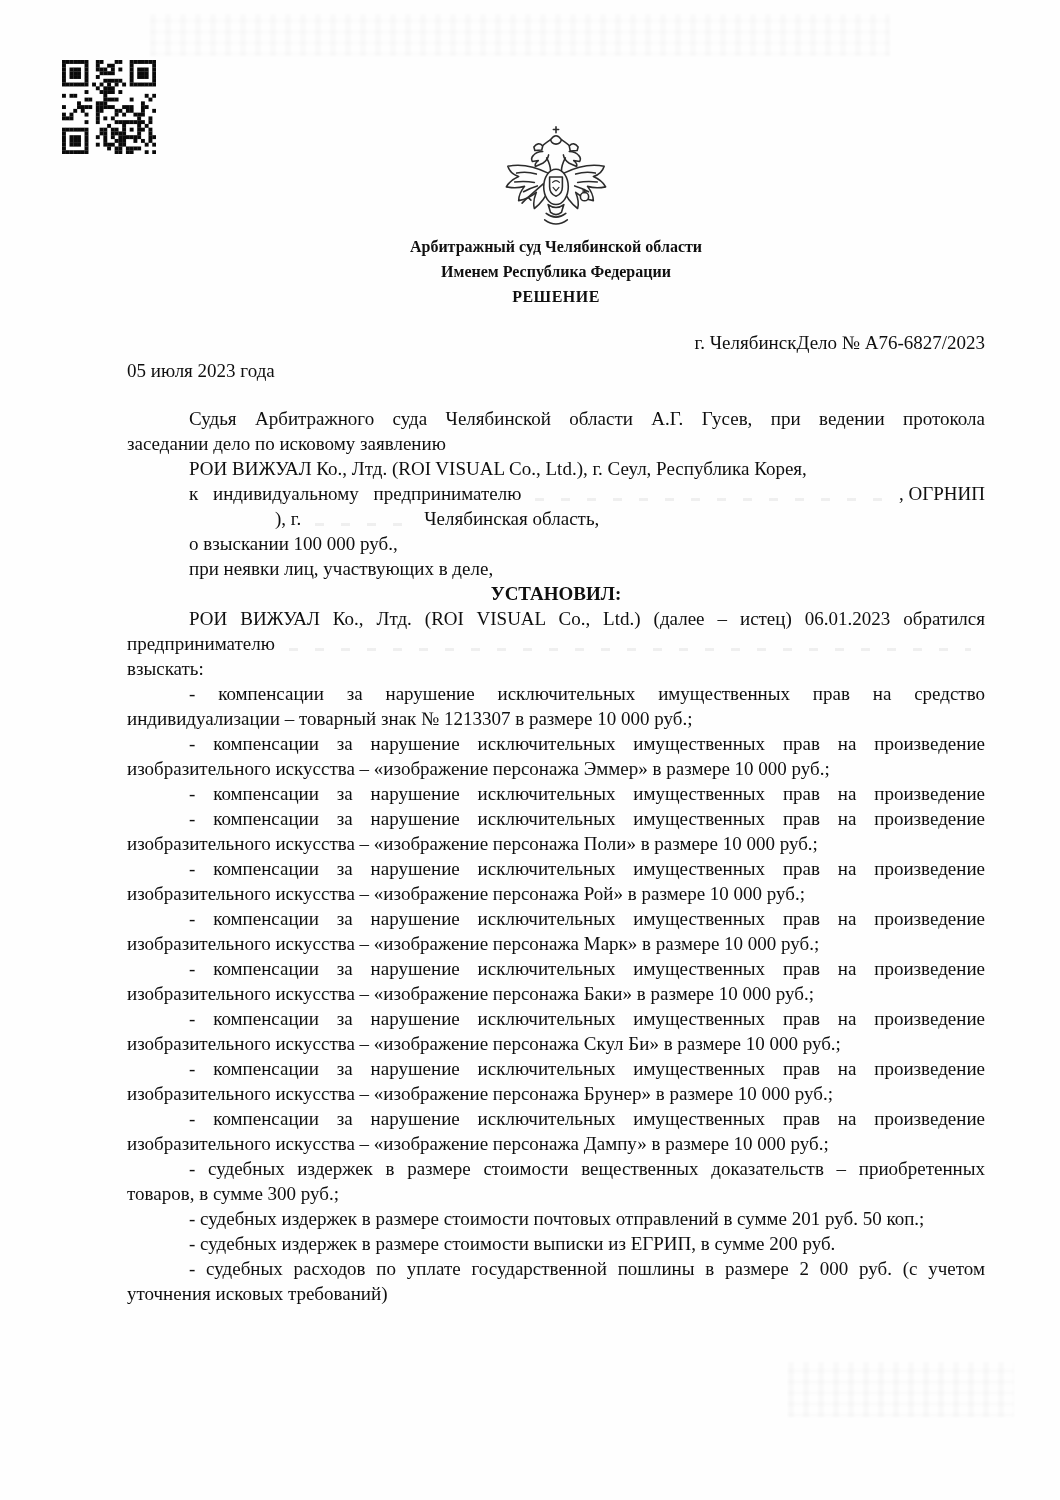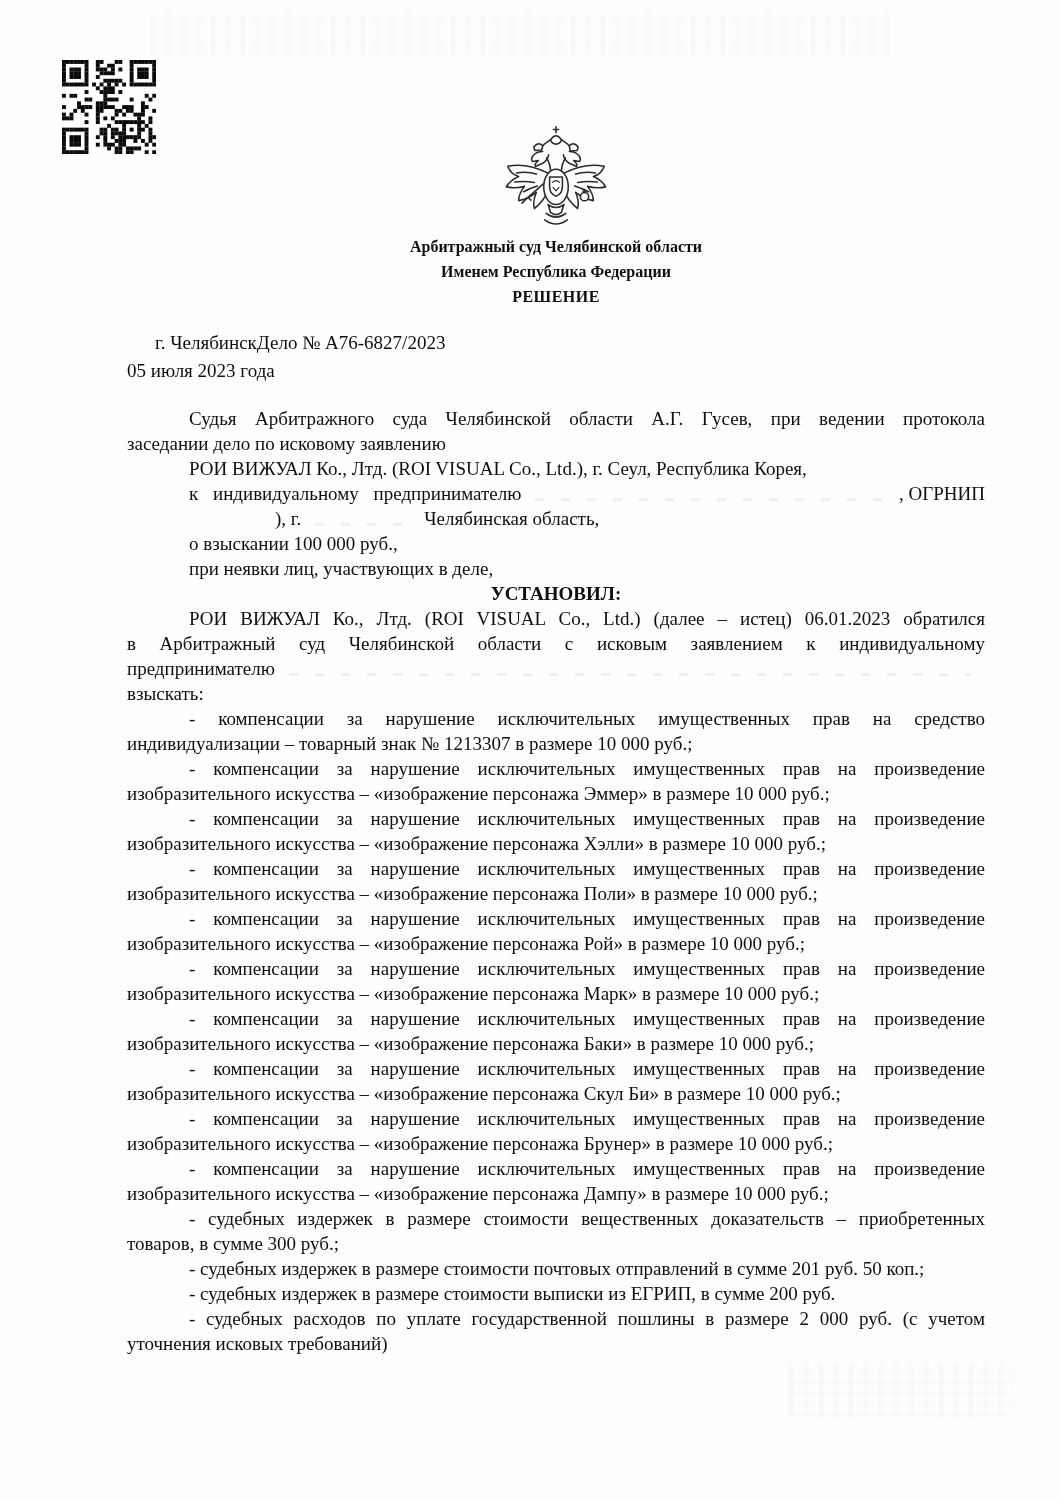--- a/index.html
+++ b/index.html
@@ -31,21 +31,21 @@
     margin:0 75px 0 127px;
     padding-top:234px;
     text-align:center;
     font-weight:bold;
     font-size:16px;
     line-height:25px;
   }
   .header-block .doc-type { letter-spacing:.5px; }
 
   .meta { margin:20px 75px 0 127px; font-size:19px; line-height:28px; }
-  .meta-row1 { display:flex; justify-content:flex-start;margin-left:28px; }
+  .meta-row1 { display:flex; justify-content:flex-end; }
 
   .body-lines { margin:21px 75px 12px 127px; font-size:19px; line-height:25px; }
   .line { height:25px; overflow:hidden; }
   .line .t { white-space:nowrap; display:inline-block; }
   .line.ind  { padding-left:62px; }
   .line.ind2 { padding-left:148px; }
   .line.center { text-align:center; }
   .line.bold { font-weight:bold; }
   .line.flex { display:flex; align-items:baseline; }
   .gap {
@@ -397,32 +397,30 @@
       </div>
       <div class="line ind2 flex">
         <span class="t">), г.</span>
         <span class="gap fixed" style="width: 95px;"></span>
         <span class="t">Челябинская область,</span>
       </div>
       <div class="line ind"><span class="t">о взыскании 100 000 руб.,</span></div>
       <div class="line ind"><span class="t">при неявки лиц, участвующих в деле,</span></div>
       <div class="line center bold"><span class="t">УСТАНОВИЛ:</span></div>
       <div class="line ind just"><span class="t" style="word-spacing: 8.23177px;">РОИ ВИЖУАЛ Ко., Лтд. (ROI VISUAL Co., Ltd.) (далее – истец) 06.01.2023 обратился</span></div>
-      <div class="line just"><span class="t" style="word-spacing: 18.8646px;">в Арбитражный суд Челябинской области с исковым заявлением к индивидуальному</span></div>
       <div class="line flex">
         <span class="t">предпринимателю</span>
         <span class="gap"></span>
       </div>
       <div class="line"><span class="t">взыскать:</span></div>
       <div class="line ind just"><span class="t" style="word-spacing: 18.0664px;">- компенсации за нарушение исключительных имущественных прав на средство</span></div>
       <div class="line"><span class="t">индивидуализации – товарный знак № 1213307 в размере 10 000 руб.;</span></div>
       <div class="line ind just"><span class="t" style="word-spacing: 13.0801px;">- компенсации за нарушение исключительных имущественных прав на произведение</span></div>
       <div class="line"><span class="t">изобразительного искусства – «изображение персонажа Эммер» в размере 10 000 руб.;</span></div>
       <div class="line ind just"><span class="t" style="word-spacing: 13.0801px;">- компенсации за нарушение исключительных имущественных прав на произведение</span></div>
-      <div class="line"><span class="t">изобразительного искусства – «изображение персонажа Хэлли» в размере 10 000 руб.;</span></div>
       <div class="line ind just"><span class="t" style="word-spacing: 13.0801px;">- компенсации за нарушение исключительных имущественных прав на произведение</span></div>
       <div class="line"><span class="t">изобразительного искусства – «изображение персонажа Поли» в размере 10 000 руб.;</span></div>
       <div class="line ind just"><span class="t" style="word-spacing: 13.0801px;">- компенсации за нарушение исключительных имущественных прав на произведение</span></div>
       <div class="line"><span class="t">изобразительного искусства – «изображение персонажа Рой» в размере 10 000 руб.;</span></div>
       <div class="line ind just"><span class="t" style="word-spacing: 13.0801px;">- компенсации за нарушение исключительных имущественных прав на произведение</span></div>
       <div class="line"><span class="t">изобразительного искусства – «изображение персонажа Марк» в размере 10 000 руб.;</span></div>
       <div class="line ind just"><span class="t" style="word-spacing: 13.0801px;">- компенсации за нарушение исключительных имущественных прав на произведение</span></div>
       <div class="line"><span class="t">изобразительного искусства – «изображение персонажа Баки» в размере 10 000 руб.;</span></div>
       <div class="line ind just"><span class="t" style="word-spacing: 13.0801px;">- компенсации за нарушение исключительных имущественных прав на произведение</span></div>
       <div class="line"><span class="t">изобразительного искусства – «изображение персонажа Скул Би» в размере 10 000 руб.;</span></div>

